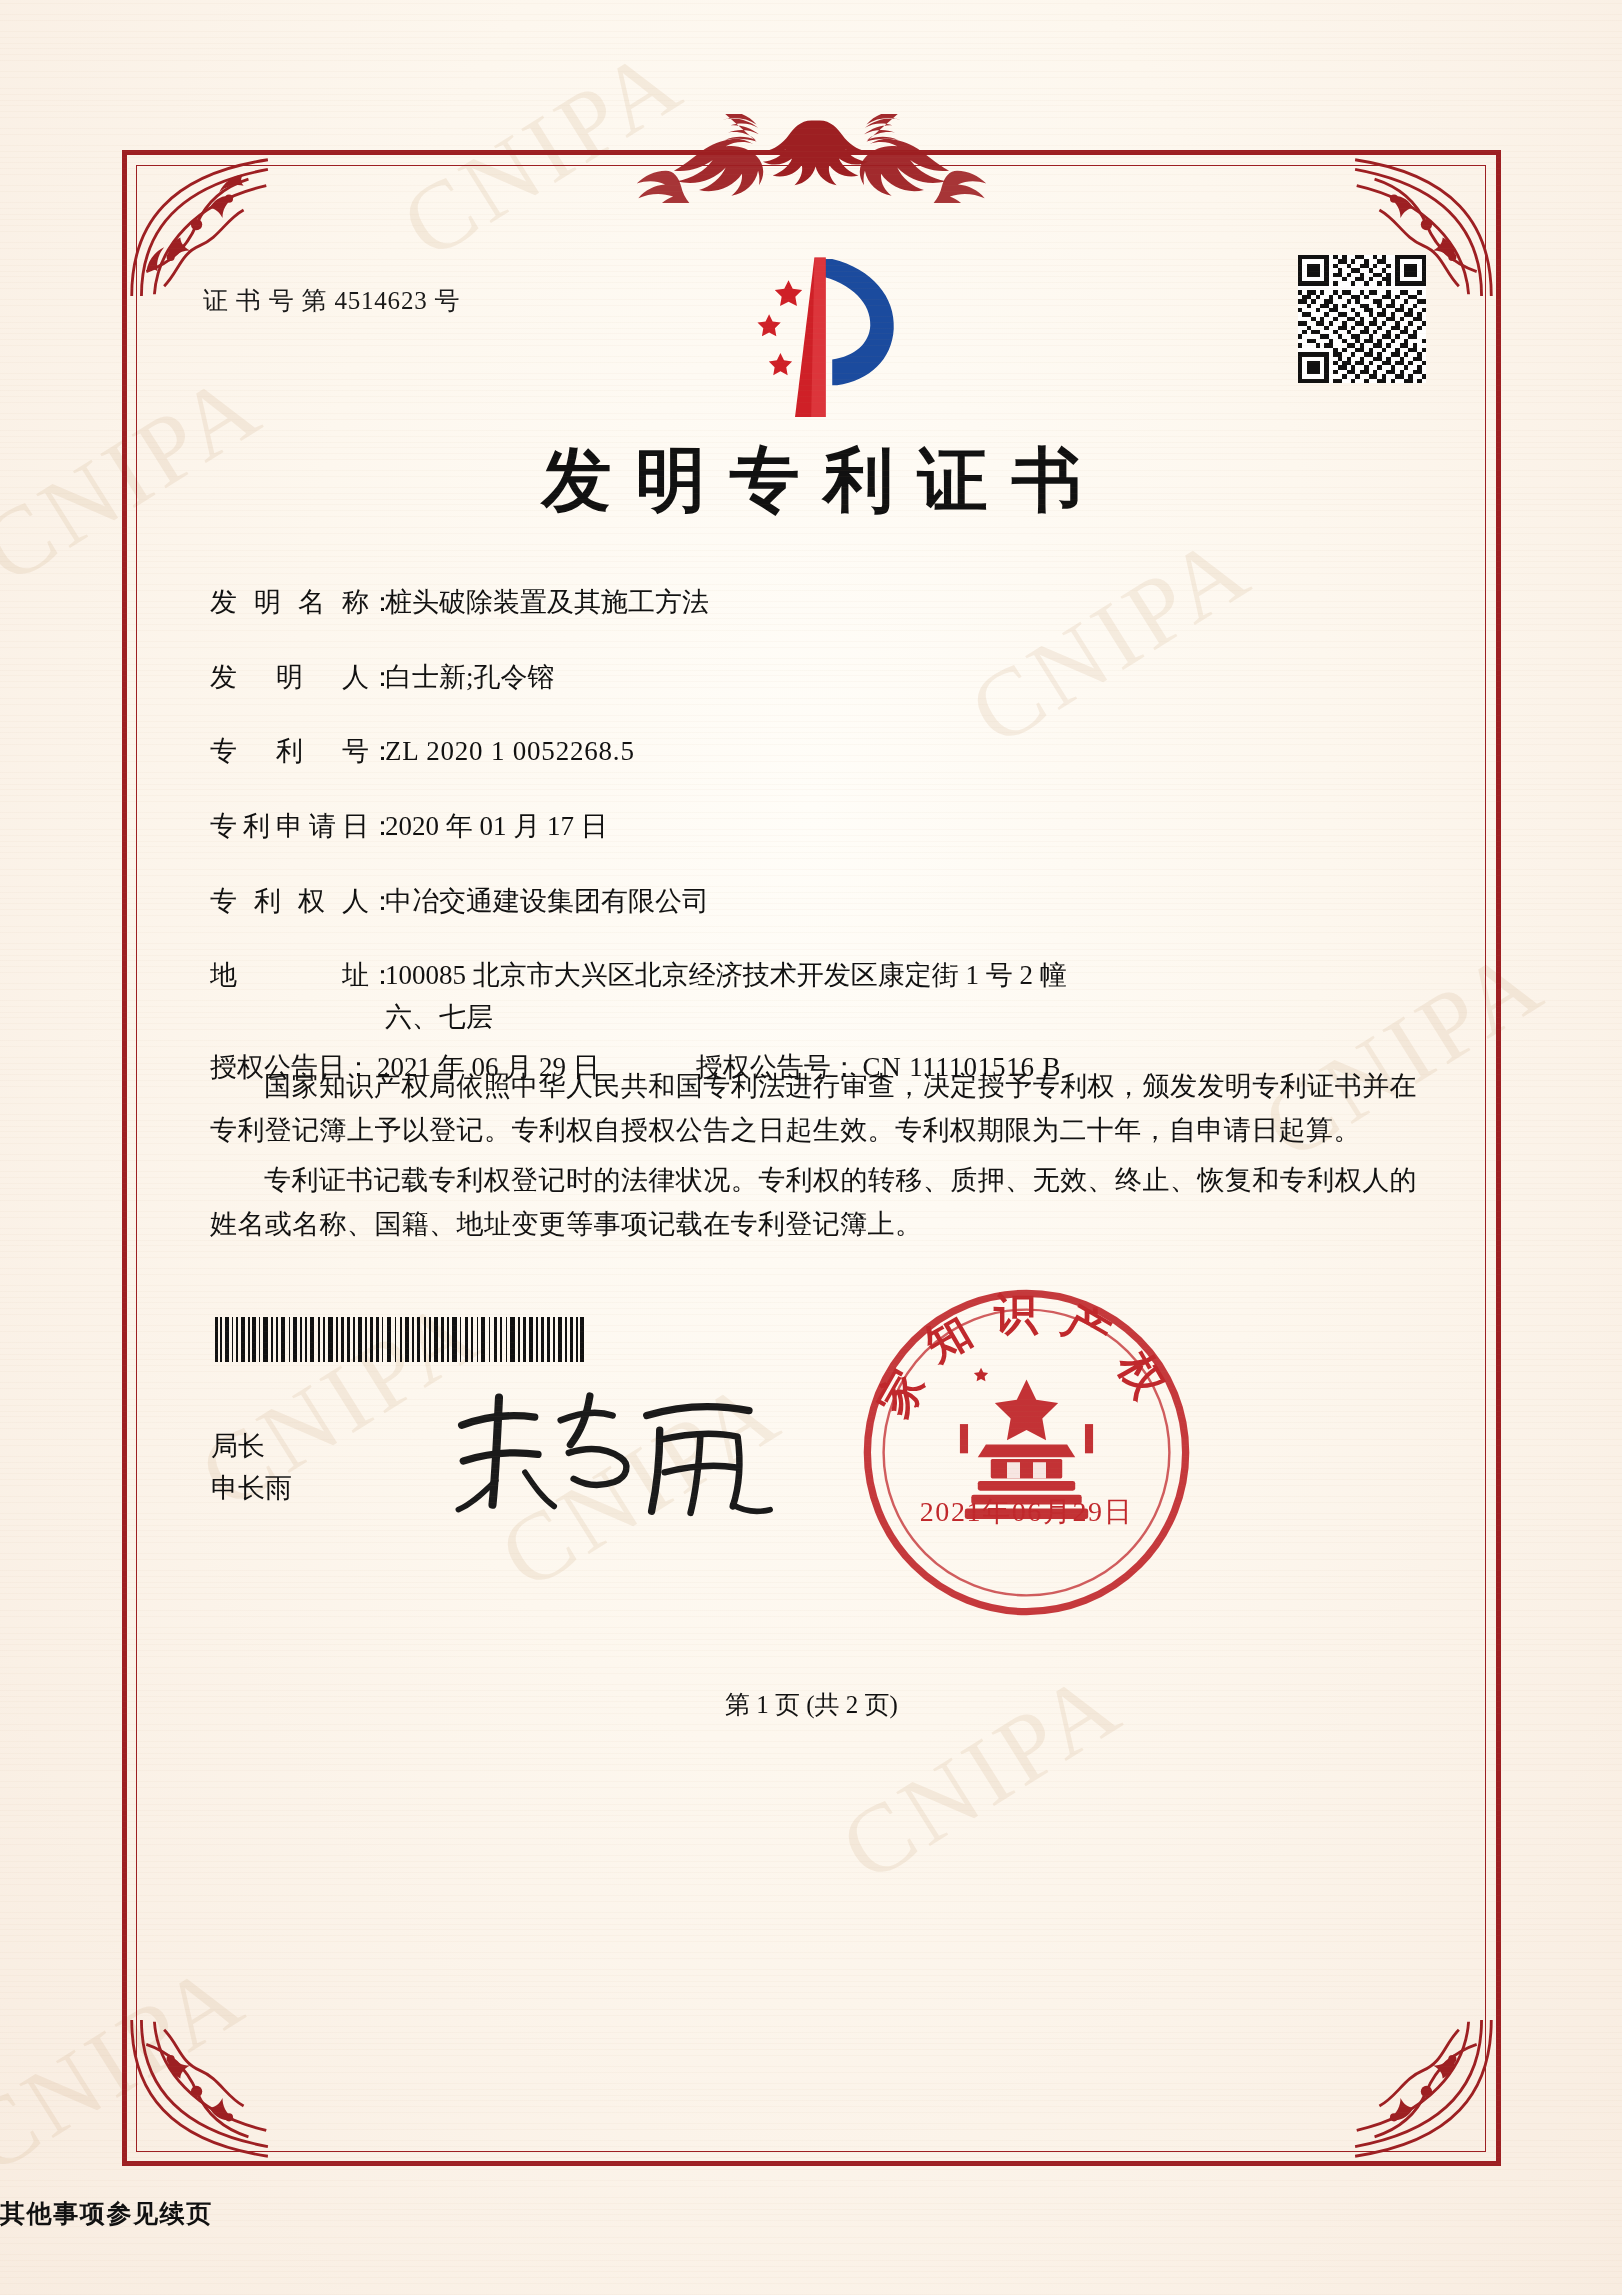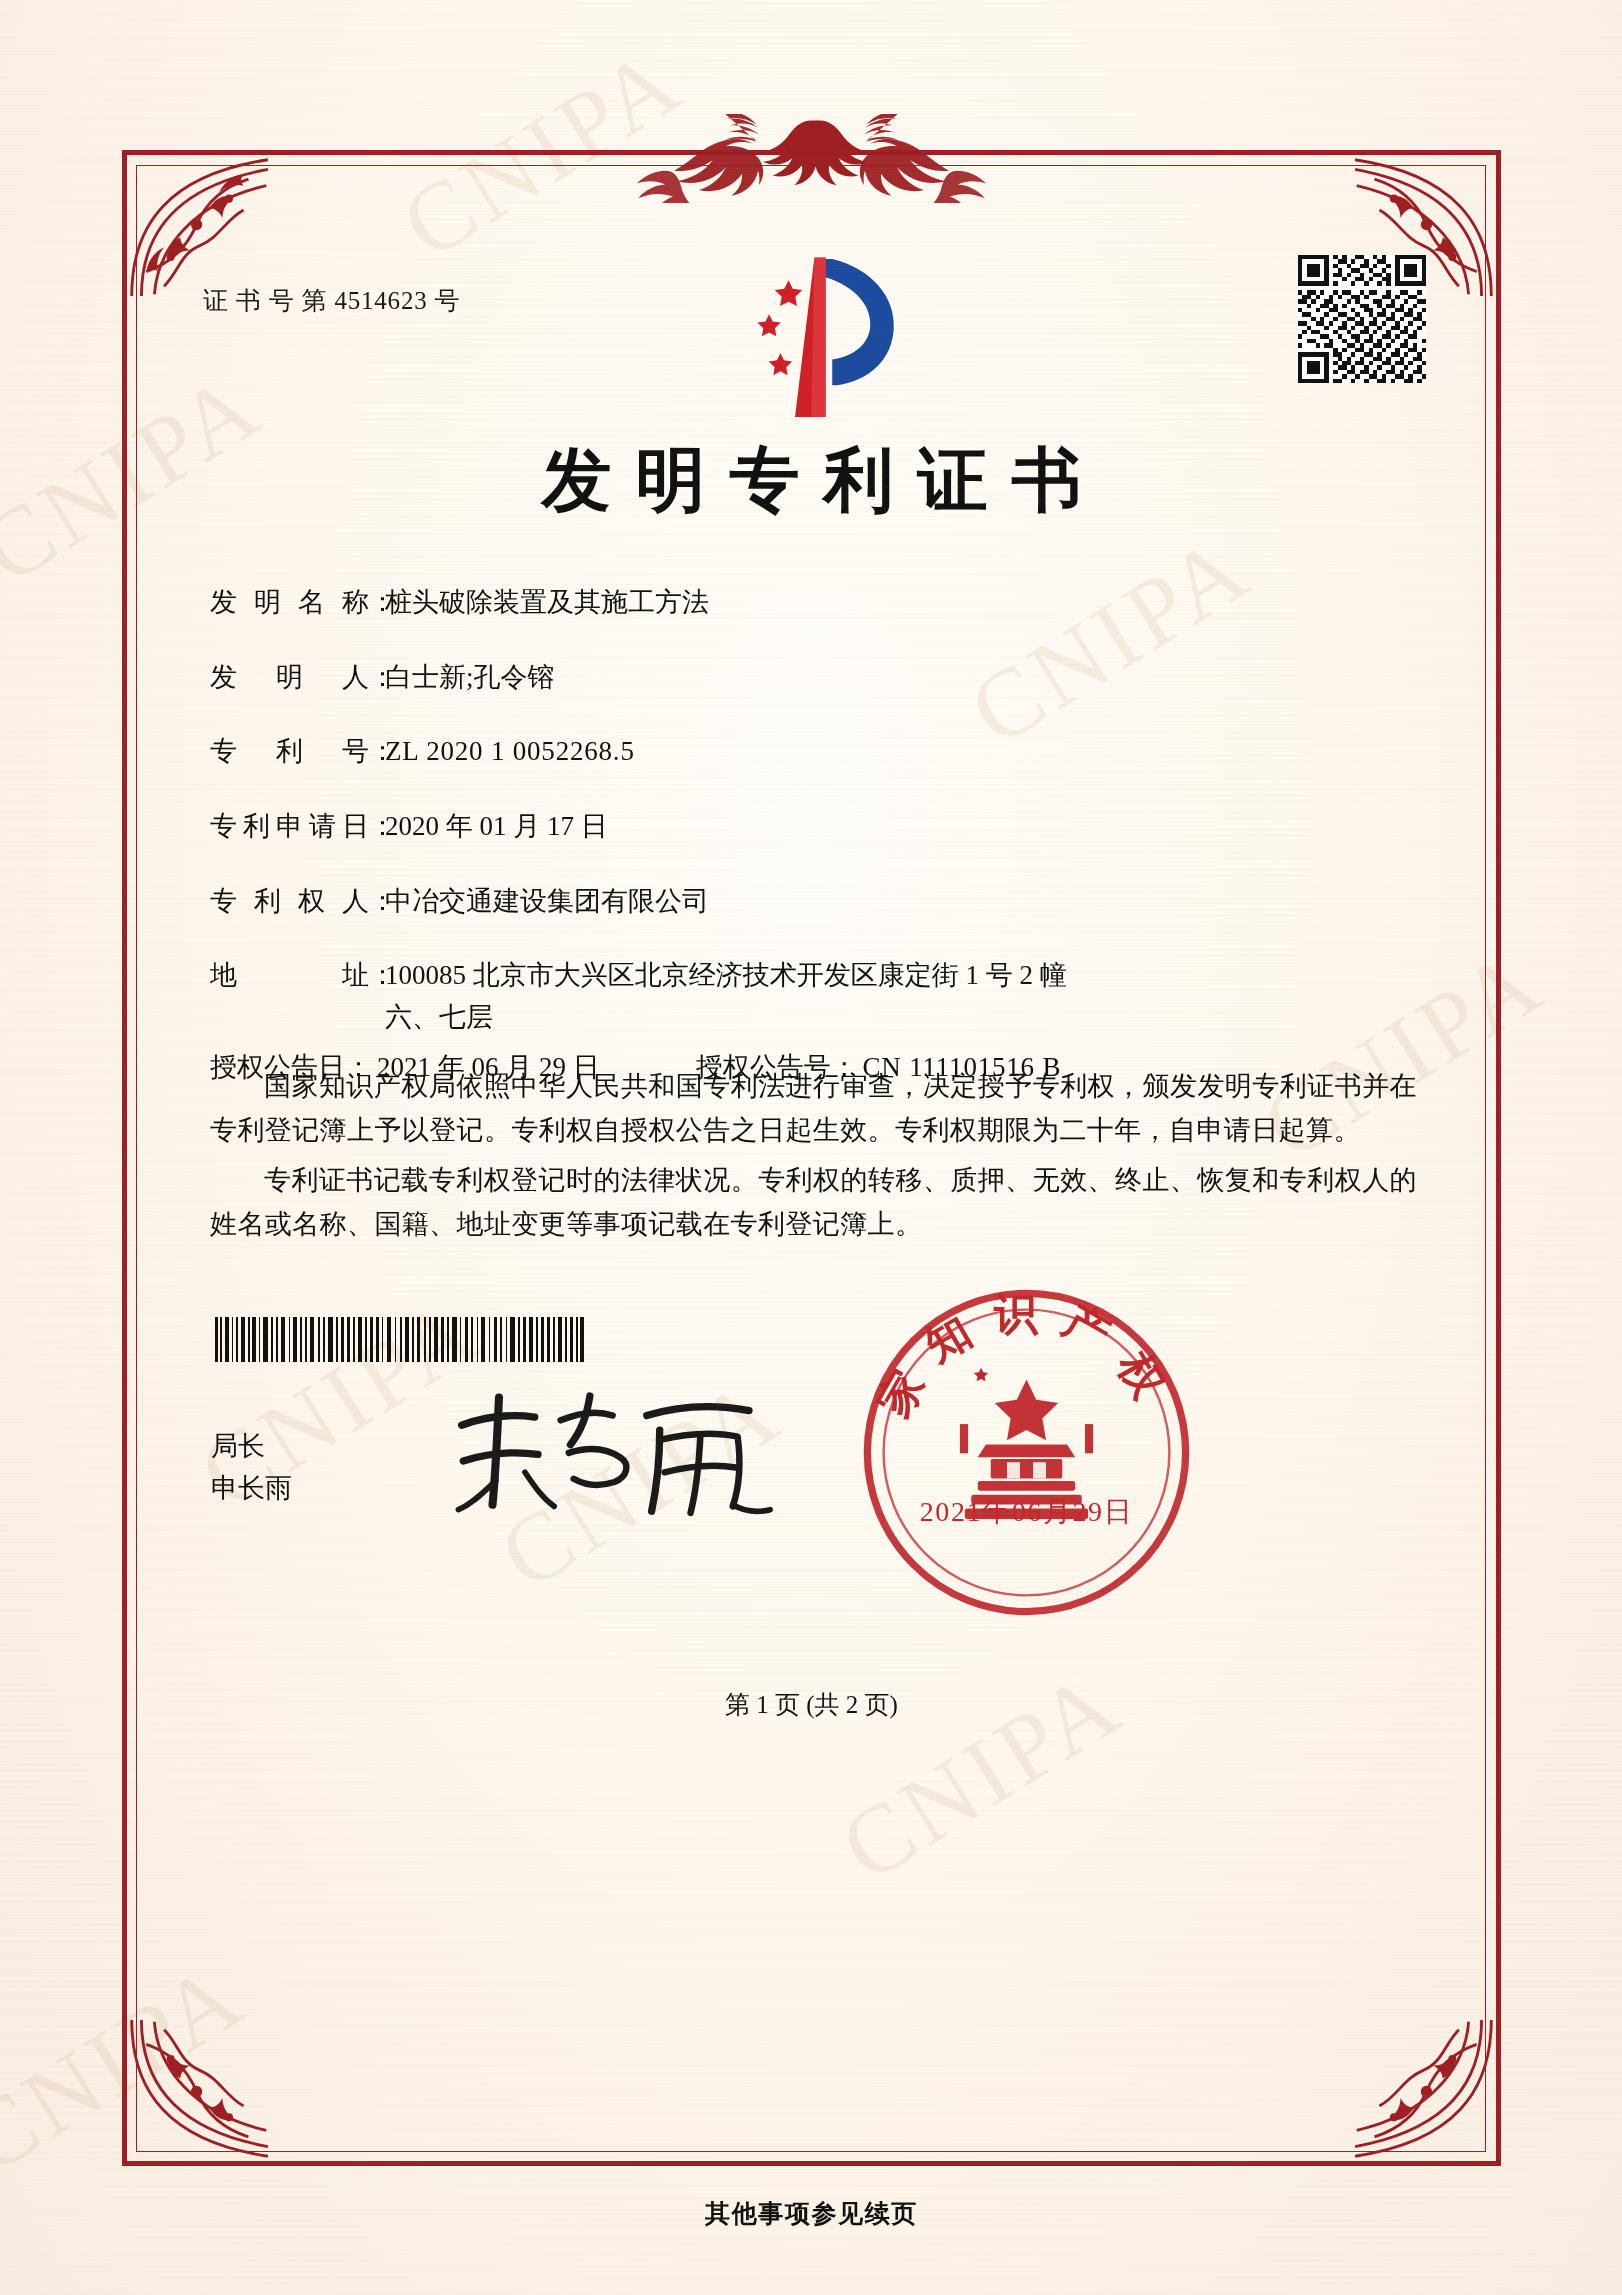--- a/index.html
+++ b/index.html
@@ -246,21 +246,21 @@
     text-align: center;
     font-size: 25px;
     color: #111;
   }
 
   .footnote {
     position: absolute;
     left: 0;
     right: 0;
     top: 2197px;
-    text-align: center;
+    text-align: left;
     font-size: 25px;
     font-weight: bold;
     color: #111;
     letter-spacing: 1.6px;
     font-family: Liberation Serif, serif;
   }
 </style>
 </head>
 <body>
 

